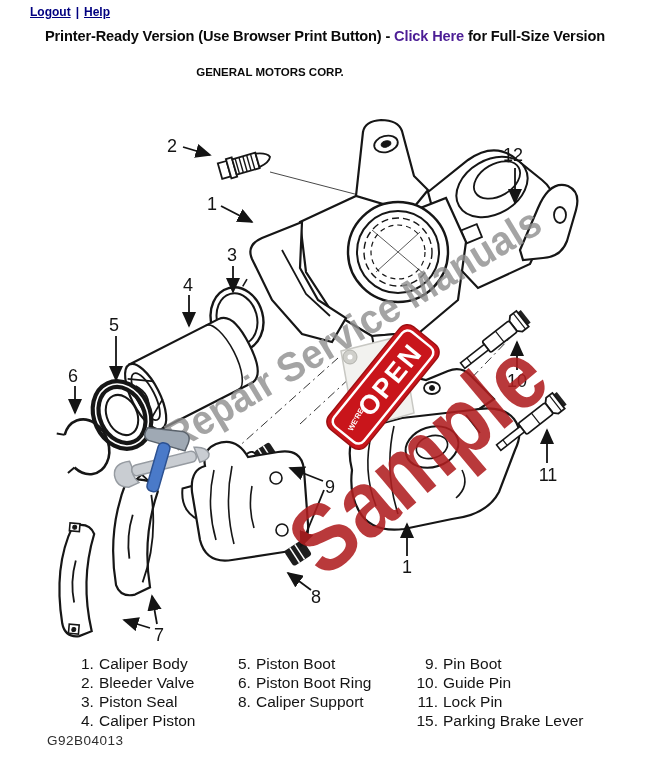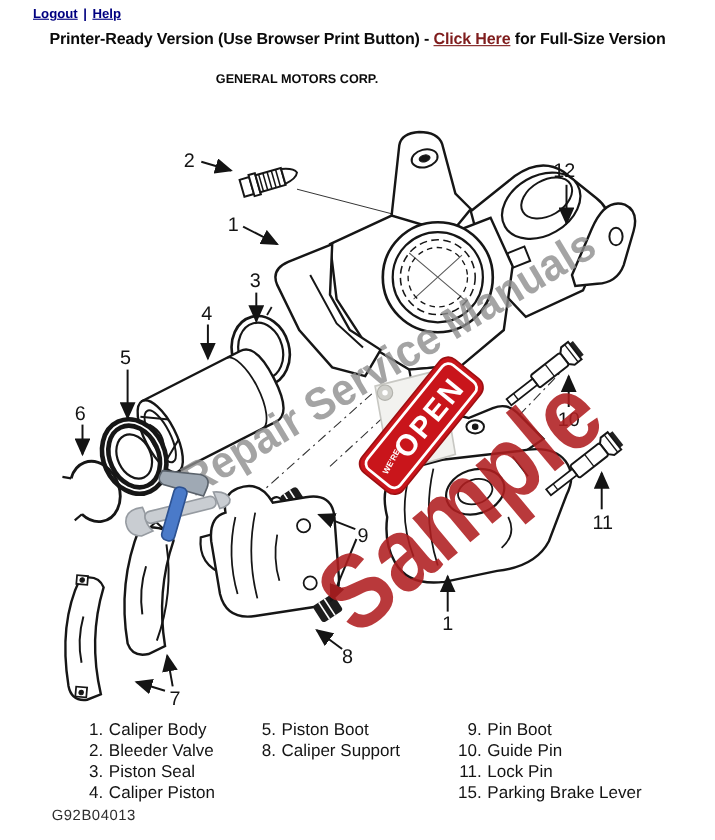--- a/index.html
+++ b/index.html
@@ -5,21 +5,21 @@
   html,body{margin:0;padding:0;background:#fff;}
   .page{position:relative;width:650px;height:764px;background:#fff;overflow:hidden;
         font-family:"Liberation Sans",sans-serif;color:#111;}
   
   .nav{position:absolute;top:5px;left:30px;right:28px;display:flex;
        justify-content:space-between;font-size:12px;font-weight:bold;}
   .nav a{color:#000080;text-decoration:underline;cursor:pointer;}
   .nav .sep{color:#000080;padding:0 5px;text-decoration:none;}
   .titleline{position:absolute;top:28px;left:0;width:650px;text-align:center;
              font-size:14.6px;font-weight:bold;letter-spacing:-0.15px;color:#0a0a0a;}
-  .titleline a{color:#7f1d1d;text-decoration:underline;cursor:pointer;}
+  .titleline a{color:#4c1d95;cursor:pointer;}
   .figcap{position:absolute;top:52px;left:0;width:650px;text-align:center;
           font-size:11.5px;font-weight:bold;color:#0a0a0a;}
   .orgcap{position:absolute;top:66px;left:0;width:540px;text-align:center;
           font-size:11.5px;font-weight:bold;color:#0a0a0a;}
   
   svg.diagram{position:absolute;top:0;left:0;}
   .co{font-family:"Liberation Sans",sans-serif;font-size:18px;fill:#141414;}
   
   .legend{position:absolute;top:654px;left:0;width:650px;font-size:15.5px;color:#141414;}
   .lcol{position:absolute;top:0;white-space:nowrap;margin-left:35px;}
@@ -257,20 +257,21 @@
 
   <div class="legend">
     <div class="lcol lcol1">
       <div class="lrow"><span class="lnum">1.</span><span>Caliper Body</span></div>
       <div class="lrow"><span class="lnum">2.</span><span>Bleeder Valve</span></div>
       <div class="lrow"><span class="lnum">3.</span><span>Piston Seal</span></div>
       <div class="lrow"><span class="lnum">4.</span><span>Caliper Piston</span></div>
     </div>
     <div class="lcol lcol2">
       <div class="lrow"><span class="lnum">5.</span><span>Piston Boot</span></div>
+      <div class="lrow"><span class="lnum">6.</span><span>Piston Boot Ring</span></div>
       <div class="lrow"><span class="lnum">8.</span><span>Caliper Support</span></div>
     </div>
     <div class="lcol lcol3">
       <div class="lrow"><span class="lnum">9.</span><span>Pin Boot</span></div>
       <div class="lrow"><span class="lnum">10.</span><span>Guide Pin</span></div>
       <div class="lrow"><span class="lnum">11.</span><span>Lock Pin</span></div>
       <div class="lrow"><span class="lnum">15.</span><span>Parking Brake Lever</span></div>
     </div>
   </div>
 

